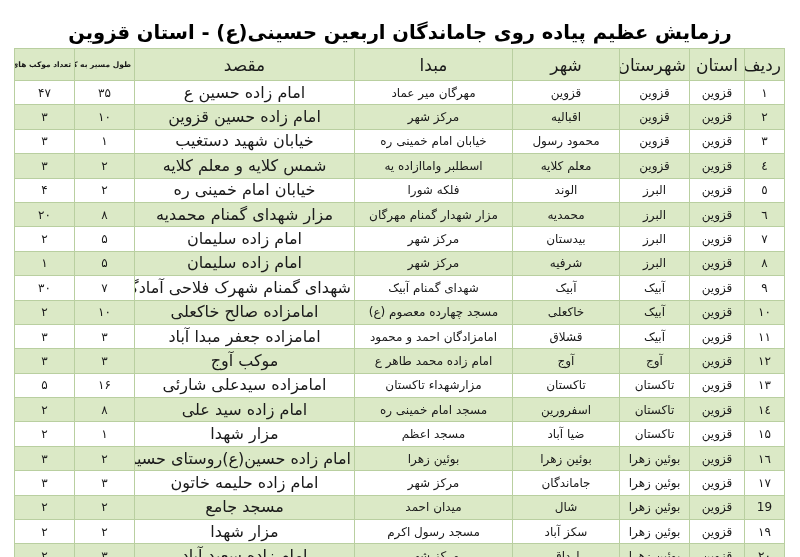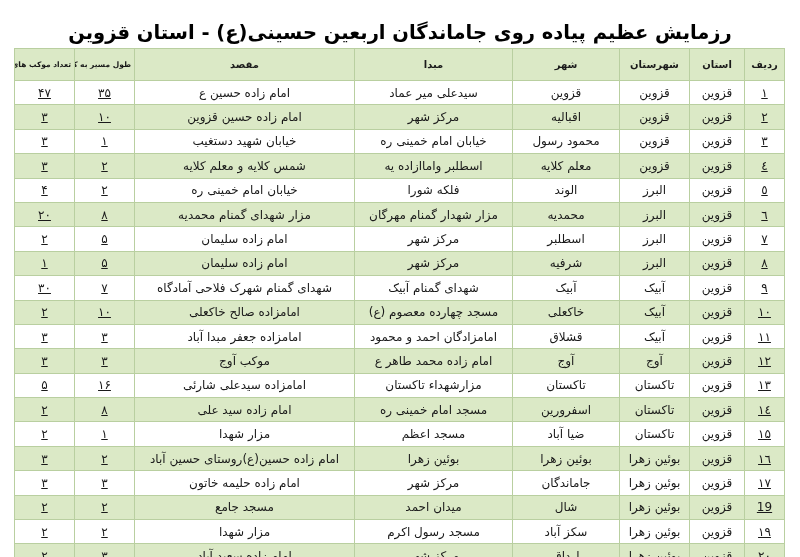--- a/index.html
+++ b/index.html
@@ -65,23 +65,23 @@
     vertical-align: middle;
     color: #1a1a1a;
     padding: 0 3px;
     overflow: hidden;
     white-space: nowrap;
   }
 
   
   thead th {
     background: #dbe9c6;
-    font-weight: bold;
+    font-weight: normal;
     height: 31px;
-    font-size: 10px;
+    font-size: 17px;
     line-height: 12px;
     white-space: normal;
   }
   thead th.tiny {
     font-size: 7.5px;
     line-height: 9px;
     font-weight: bold;
   }
 
   
@@ -97,22 +97,22 @@
   .col-radif    { width: 40px; }
   .col-ostan    { width: 55px; }
   .col-shahr2   { width: 70px; }
   .col-shahr    { width: 107px; }
   .col-mabda    { width: 158px; }
   .col-maghsad  { width: 220px; }
   .col-tool     { width: 60px; }
   .col-tedad    { width: 60px; }
 
   
-  td.num { font-size: 12px; text-decoration: underline; }
-  td.txt-maghsad { font-size: 12px; }
+  td.num { font-size: 12px; }
+  td.txt-maghsad { font-size: 16px; }
 </style>
 </head>
 <body>
 
 <div id="page">
 
   <div class="title-bar">
     <h1 class="page-title">رزمایش عظیم پیاده روی جاماندگان اربعین حسینی(ع)  - استان قزوین</h1>
   </div>
 
@@ -139,21 +139,21 @@
           <th class="tiny">طول مسیر به کیلومتر</th>
           <th class="tiny">تعداد موکب های در راه</th>
         </tr>
       </thead>
       <tbody id="table-body">
           <tr class="odd">
             <td class="num">۱</td>
             <td class="txt-ostan">قزوین</td>
             <td class="txt-shahrestan">قزوین</td>
             <td class="txt-shahr">قزوین</td>
-            <td class="txt-mabda">سیدعلی میر عماد</td>
+            <td class="txt-mabda">مهرگان میر عماد</td>
             <td class="txt-maghsad">امام زاده حسین ع</td>
             <td class="num">۳۵</td>
             <td class="num">۴۷</td>
           </tr>
           <tr class="even">
             <td class="num">۲</td>
             <td class="txt-ostan">قزوین</td>
             <td class="txt-shahrestan">قزوین</td>
             <td class="txt-shahr">اقبالیه</td>
             <td class="txt-mabda">مرکز شهر</td>
@@ -198,21 +198,21 @@
             <td class="txt-shahr">محمدیه</td>
             <td class="txt-mabda">مزار شهدار گمنام مهرگان</td>
             <td class="txt-maghsad">مزار شهدای گمنام محمدیه</td>
             <td class="num">۸</td>
             <td class="num">۲۰</td>
           </tr>
           <tr class="odd">
             <td class="num">۷</td>
             <td class="txt-ostan">قزوین</td>
             <td class="txt-shahrestan">البرز</td>
-            <td class="txt-shahr">اسطلبر</td>
+            <td class="txt-shahr">بیدستان</td>
             <td class="txt-mabda">مرکز شهر</td>
             <td class="txt-maghsad">امام زاده سلیمان</td>
             <td class="num">۵</td>
             <td class="num">۲</td>
           </tr>
           <tr class="even">
             <td class="num">۸</td>
             <td class="txt-ostan">قزوین</td>
             <td class="txt-shahrestan">البرز</td>
             <td class="txt-shahr">شرفیه</td>

